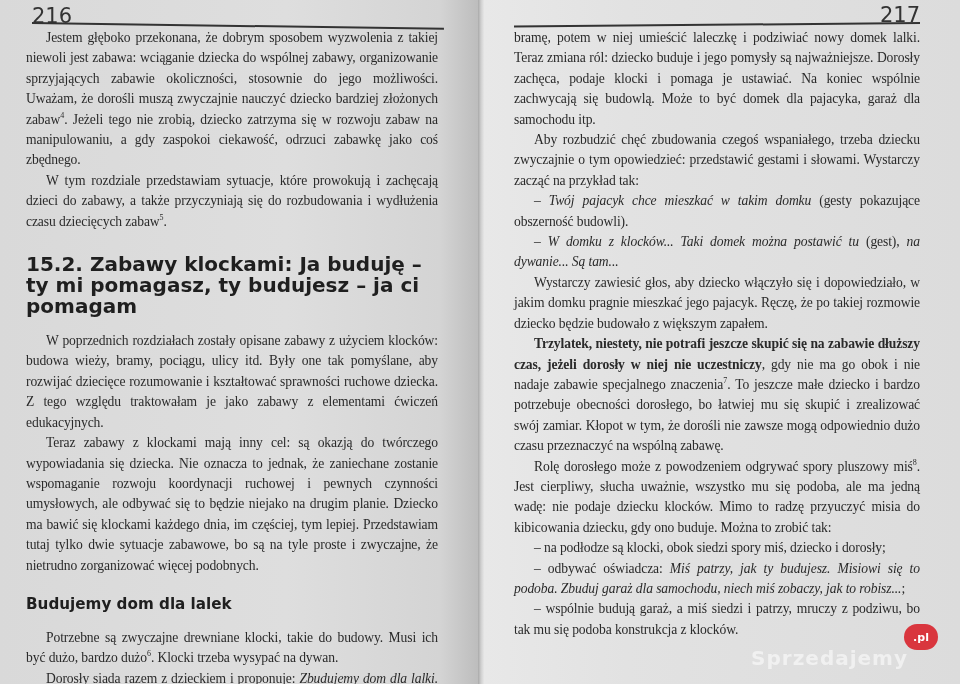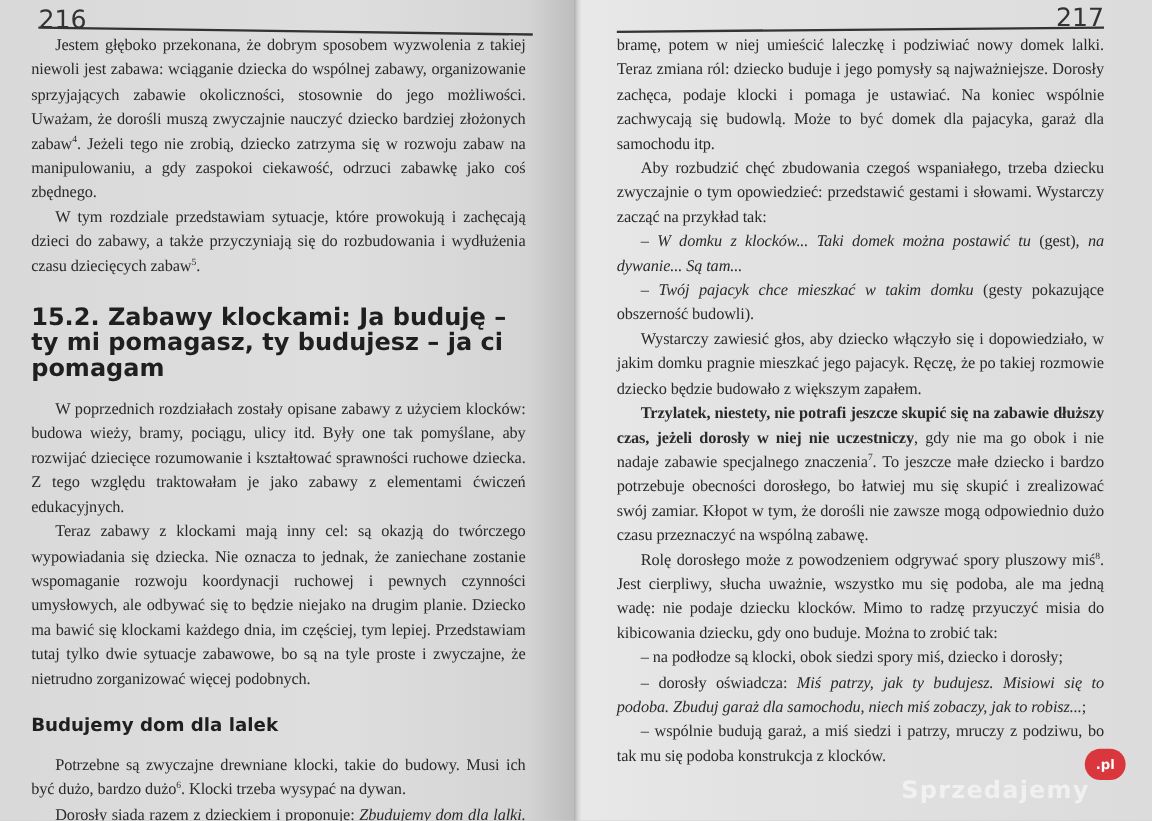--- a/index.html
+++ b/index.html
@@ -103,27 +103,27 @@
   <div class="gutter"></div>
 
   <div class="page page-right">
     <div class="running-head">
       <span class="pnum">217</span>
       <div class="rule"></div>
     </div>
 
     <p class="noindent">bramę, potem w niej umieścić laleczkę i podziwiać nowy domek lalki. Teraz zmiana ról: dziecko buduje i jego pomysły są najważniejsze. Dorosły zachęca, podaje klocki i pomaga je ustawiać. Na koniec wspólnie zachwycają się budowlą. Może to być domek dla pajacyka, garaż dla samochodu itp.</p>
     <p>Aby rozbudzić chęć zbudowania czegoś wspaniałego, trzeba dziecku zwyczajnie o tym opowiedzieć: przedstawić gestami i słowami. Wystarczy zacząć na przykład tak:</p>
+    <p class="dash"><span class="it">– Twój pajacyk chce mieszkać w takim domku</span><span> (gesty pokazujące obszerność budowli).</span></p>
     <p class="dash"><span class="it">– W domku z klocków... Taki domek można postawić tu</span><span> (gest), </span><span class="it">na dywanie... Są tam...</span></p>
-    <p class="dash"><span class="it">– Twój pajacyk chce mieszkać w takim domku</span><span> (gesty pokazujące obszerność budowli).</span></p>
     <p>Wystarczy zawiesić głos, aby dziecko włączyło się i dopowiedziało, w jakim domku pragnie mieszkać jego pajacyk. Ręczę, że po takiej rozmowie dziecko będzie budowało z większym zapałem.</p>
     <p><span class="bold">Trzylatek, niestety, nie potrafi jeszcze skupić się na zabawie dłuższy czas, jeżeli dorosły w niej nie uczestniczy</span><span>, gdy nie ma go obok i nie nadaje zabawie specjalnego znaczenia</span><sup>7</sup><span>. To jeszcze małe dziecko i bardzo potrzebuje obecności dorosłego, bo łatwiej mu się skupić i zrealizować swój zamiar. Kłopot w tym, że dorośli nie zawsze mogą odpowiednio dużo czasu przeznaczyć na wspólną zabawę.</span></p>
 
 
     <p><span>Rolę dorosłego może z powodzeniem odgrywać spory pluszowy miś</span><sup>8</sup><span>. Jest cierpliwy, słucha uważnie, wszystko mu się podoba, ale ma jedną wadę: nie podaje dziecku klocków. Mimo to radzę przyuczyć misia do kibicowania dziecku, gdy ono buduje. Można to zrobić tak:</span></p>
     <p class="dash">– na podłodze są klocki, obok siedzi spory miś, dziecko i dorosły;</p>
-    <p class="dash"><span>– dorosły oświadcza: </span><span class="it">Miś patrzy, jak ty budujesz. Misiowi się to podoba. Zbuduj garaż dla samochodu, niech miś zobaczy, jak to robisz...</span><span>;</span></p>
+    <p class="dash"><span>– odbywać oświadcza: </span><span class="it">Miś patrzy, jak ty budujesz. Misiowi się to podoba. Zbuduj garaż dla samochodu, niech miś zobaczy, jak to robisz...</span><span>;</span></p>
     <p class="dash">– wspólnie budują garaż, a miś siedzi i patrzy, mruczy z podziwu, bo tak mu się podoba konstrukcja z klocków.</p>
 
     <div class="watermark">Sprzedajemy</div>
     <div class="wm-badge">.pl</div>
   </div>
 </div>
 
 </body></html>

